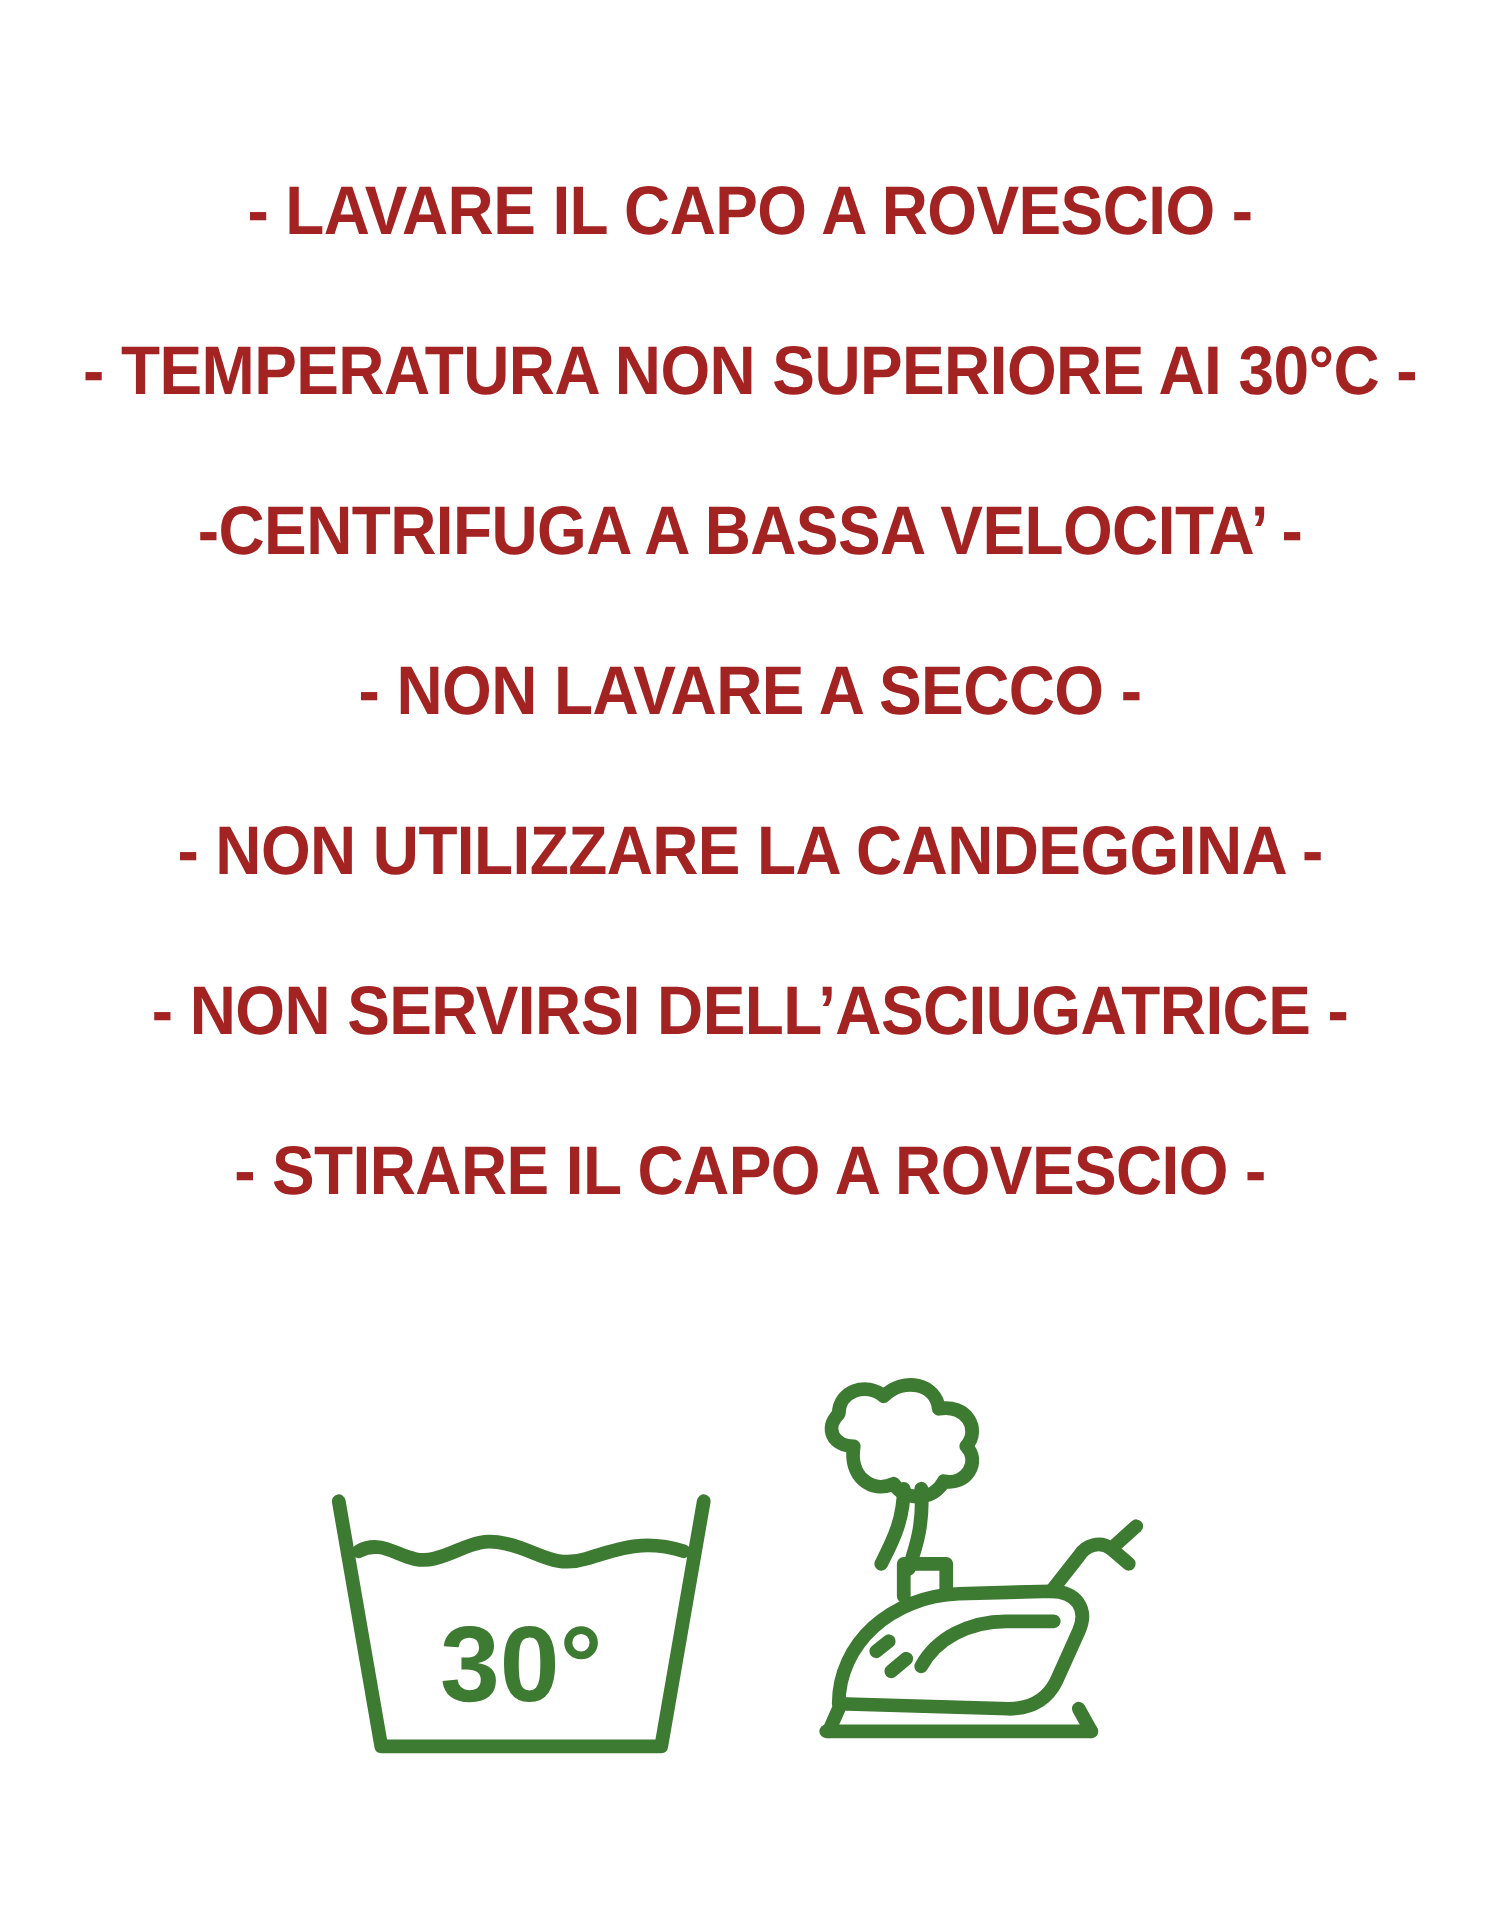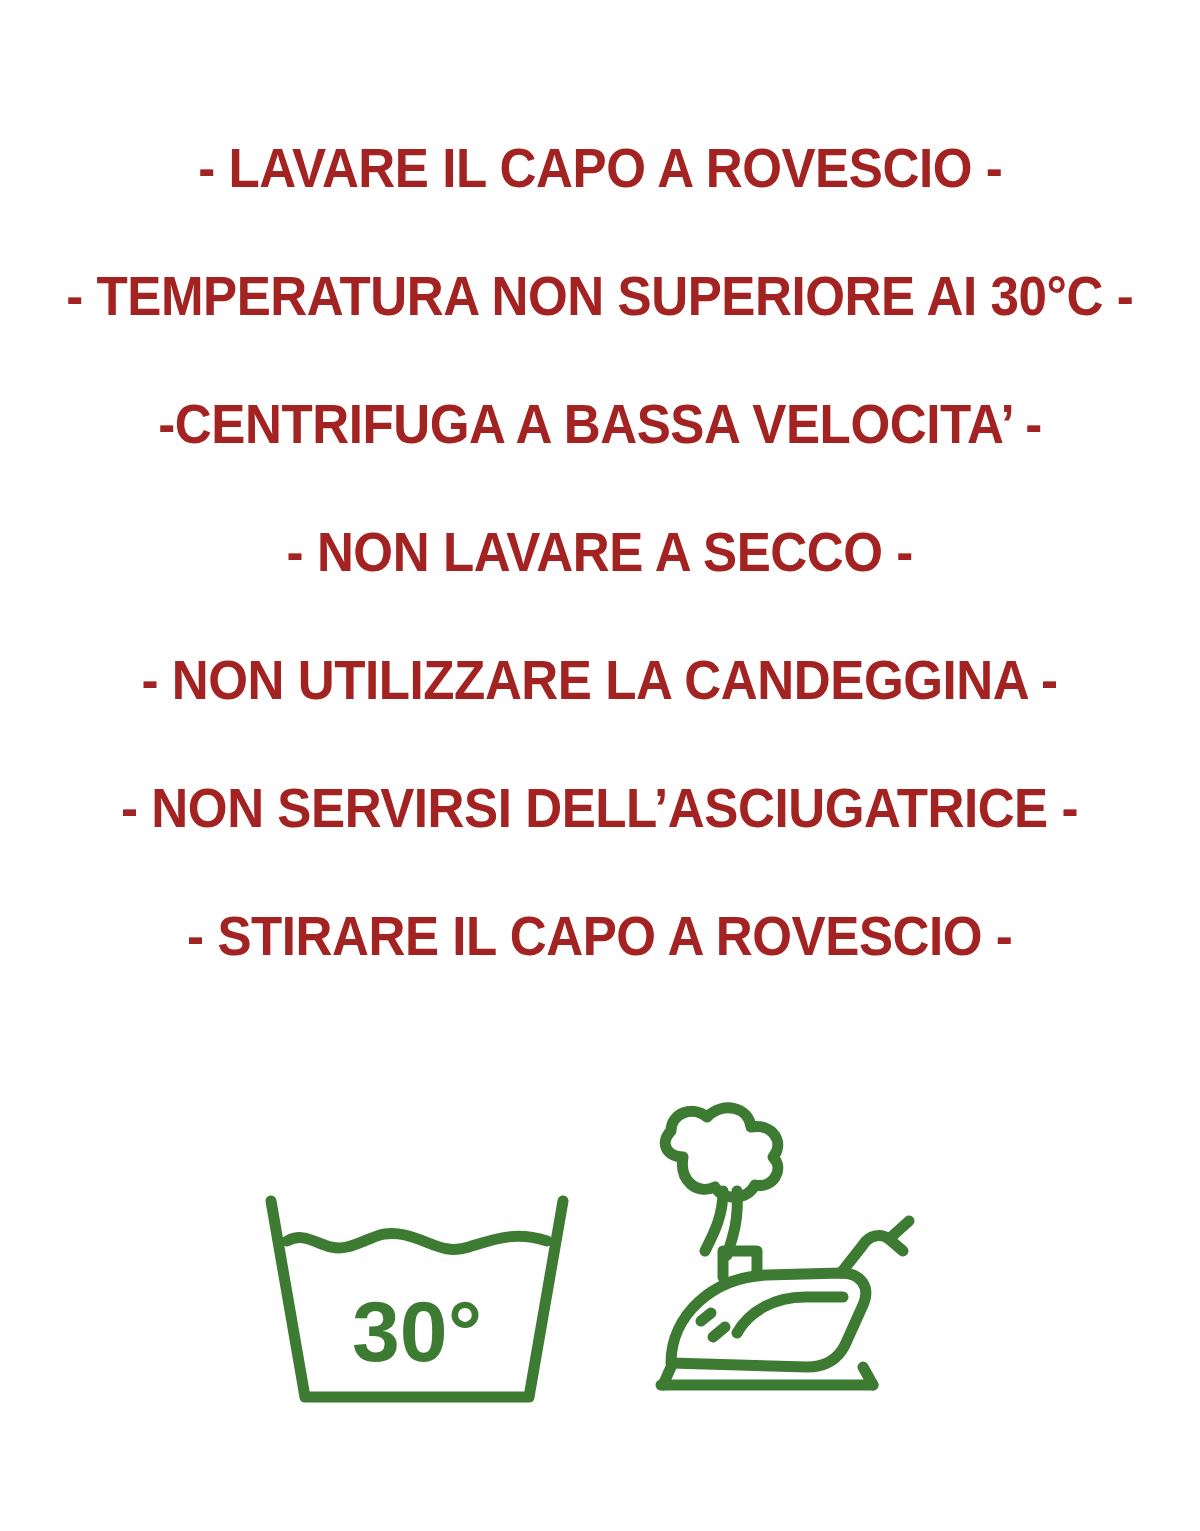--- a/index.html
+++ b/index.html
@@ -17,21 +17,20 @@
     width: 1200px;
     height: 1531px;
     position: relative;
     background: #ffffff;
     box-sizing: border-box;
   }
   .care-list {
     padding-top: 104px;
     display: flex;
     flex-direction: column;
-    align-items: center;
     gap: 0px;
   }
   .care-line {
     color: #a32322;
     font-family: "Liberation Sans", sans-serif;
     font-weight: bold;
     font-size: 55px;
     line-height: 128px;
     letter-spacing: -0.5px;
     text-align: center;

